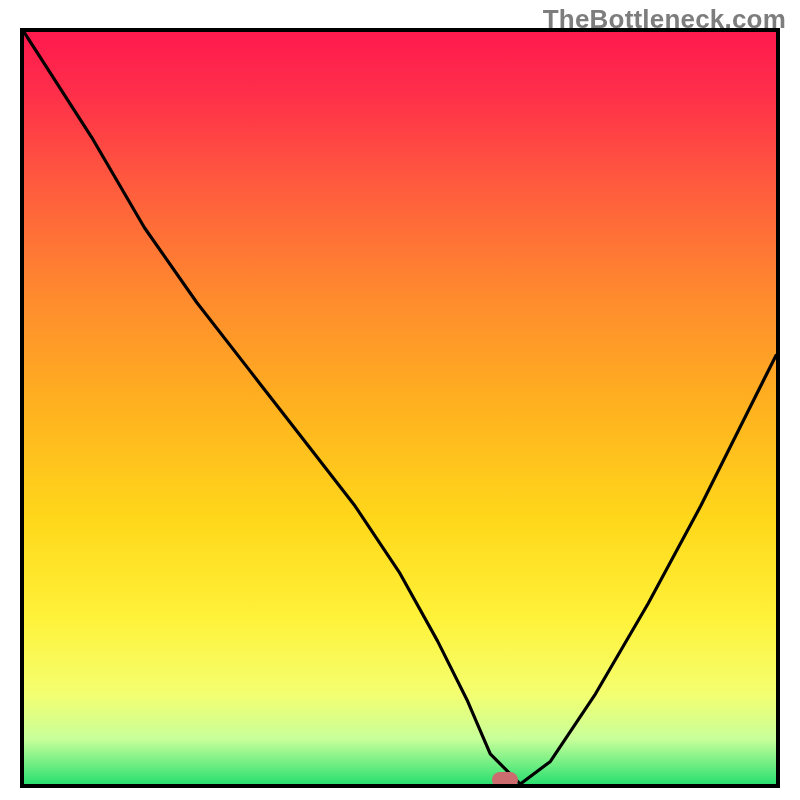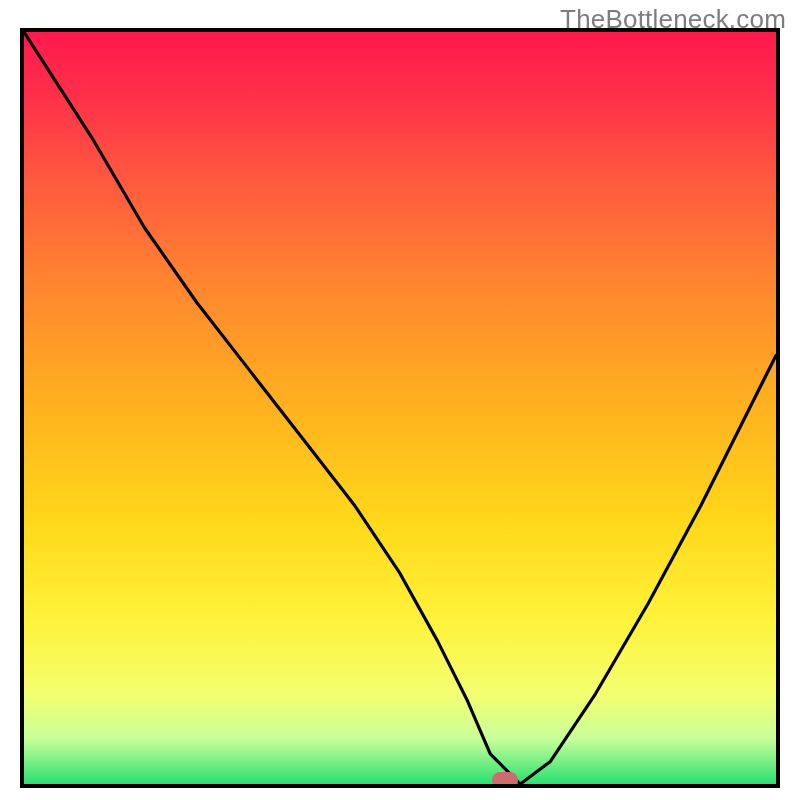--- a/index.html
+++ b/index.html
@@ -14,21 +14,21 @@
     position: relative;
     width: 800px;
     height: 800px;
   }
   .watermark {
     position: absolute;
     top: 4px;
     right: 14px;
     font-family: Arial, Helvetica, sans-serif;
     font-size: 26px;
-    font-weight: 400;
+    font-weight: 700;
     color: #7d7d7d;
     letter-spacing: 0.2px;
   }
   .plot {
     position: absolute;
     left: 20px;
     top: 28px;
     width: 760px;
     height: 760px;
     border: 4px solid #000;

